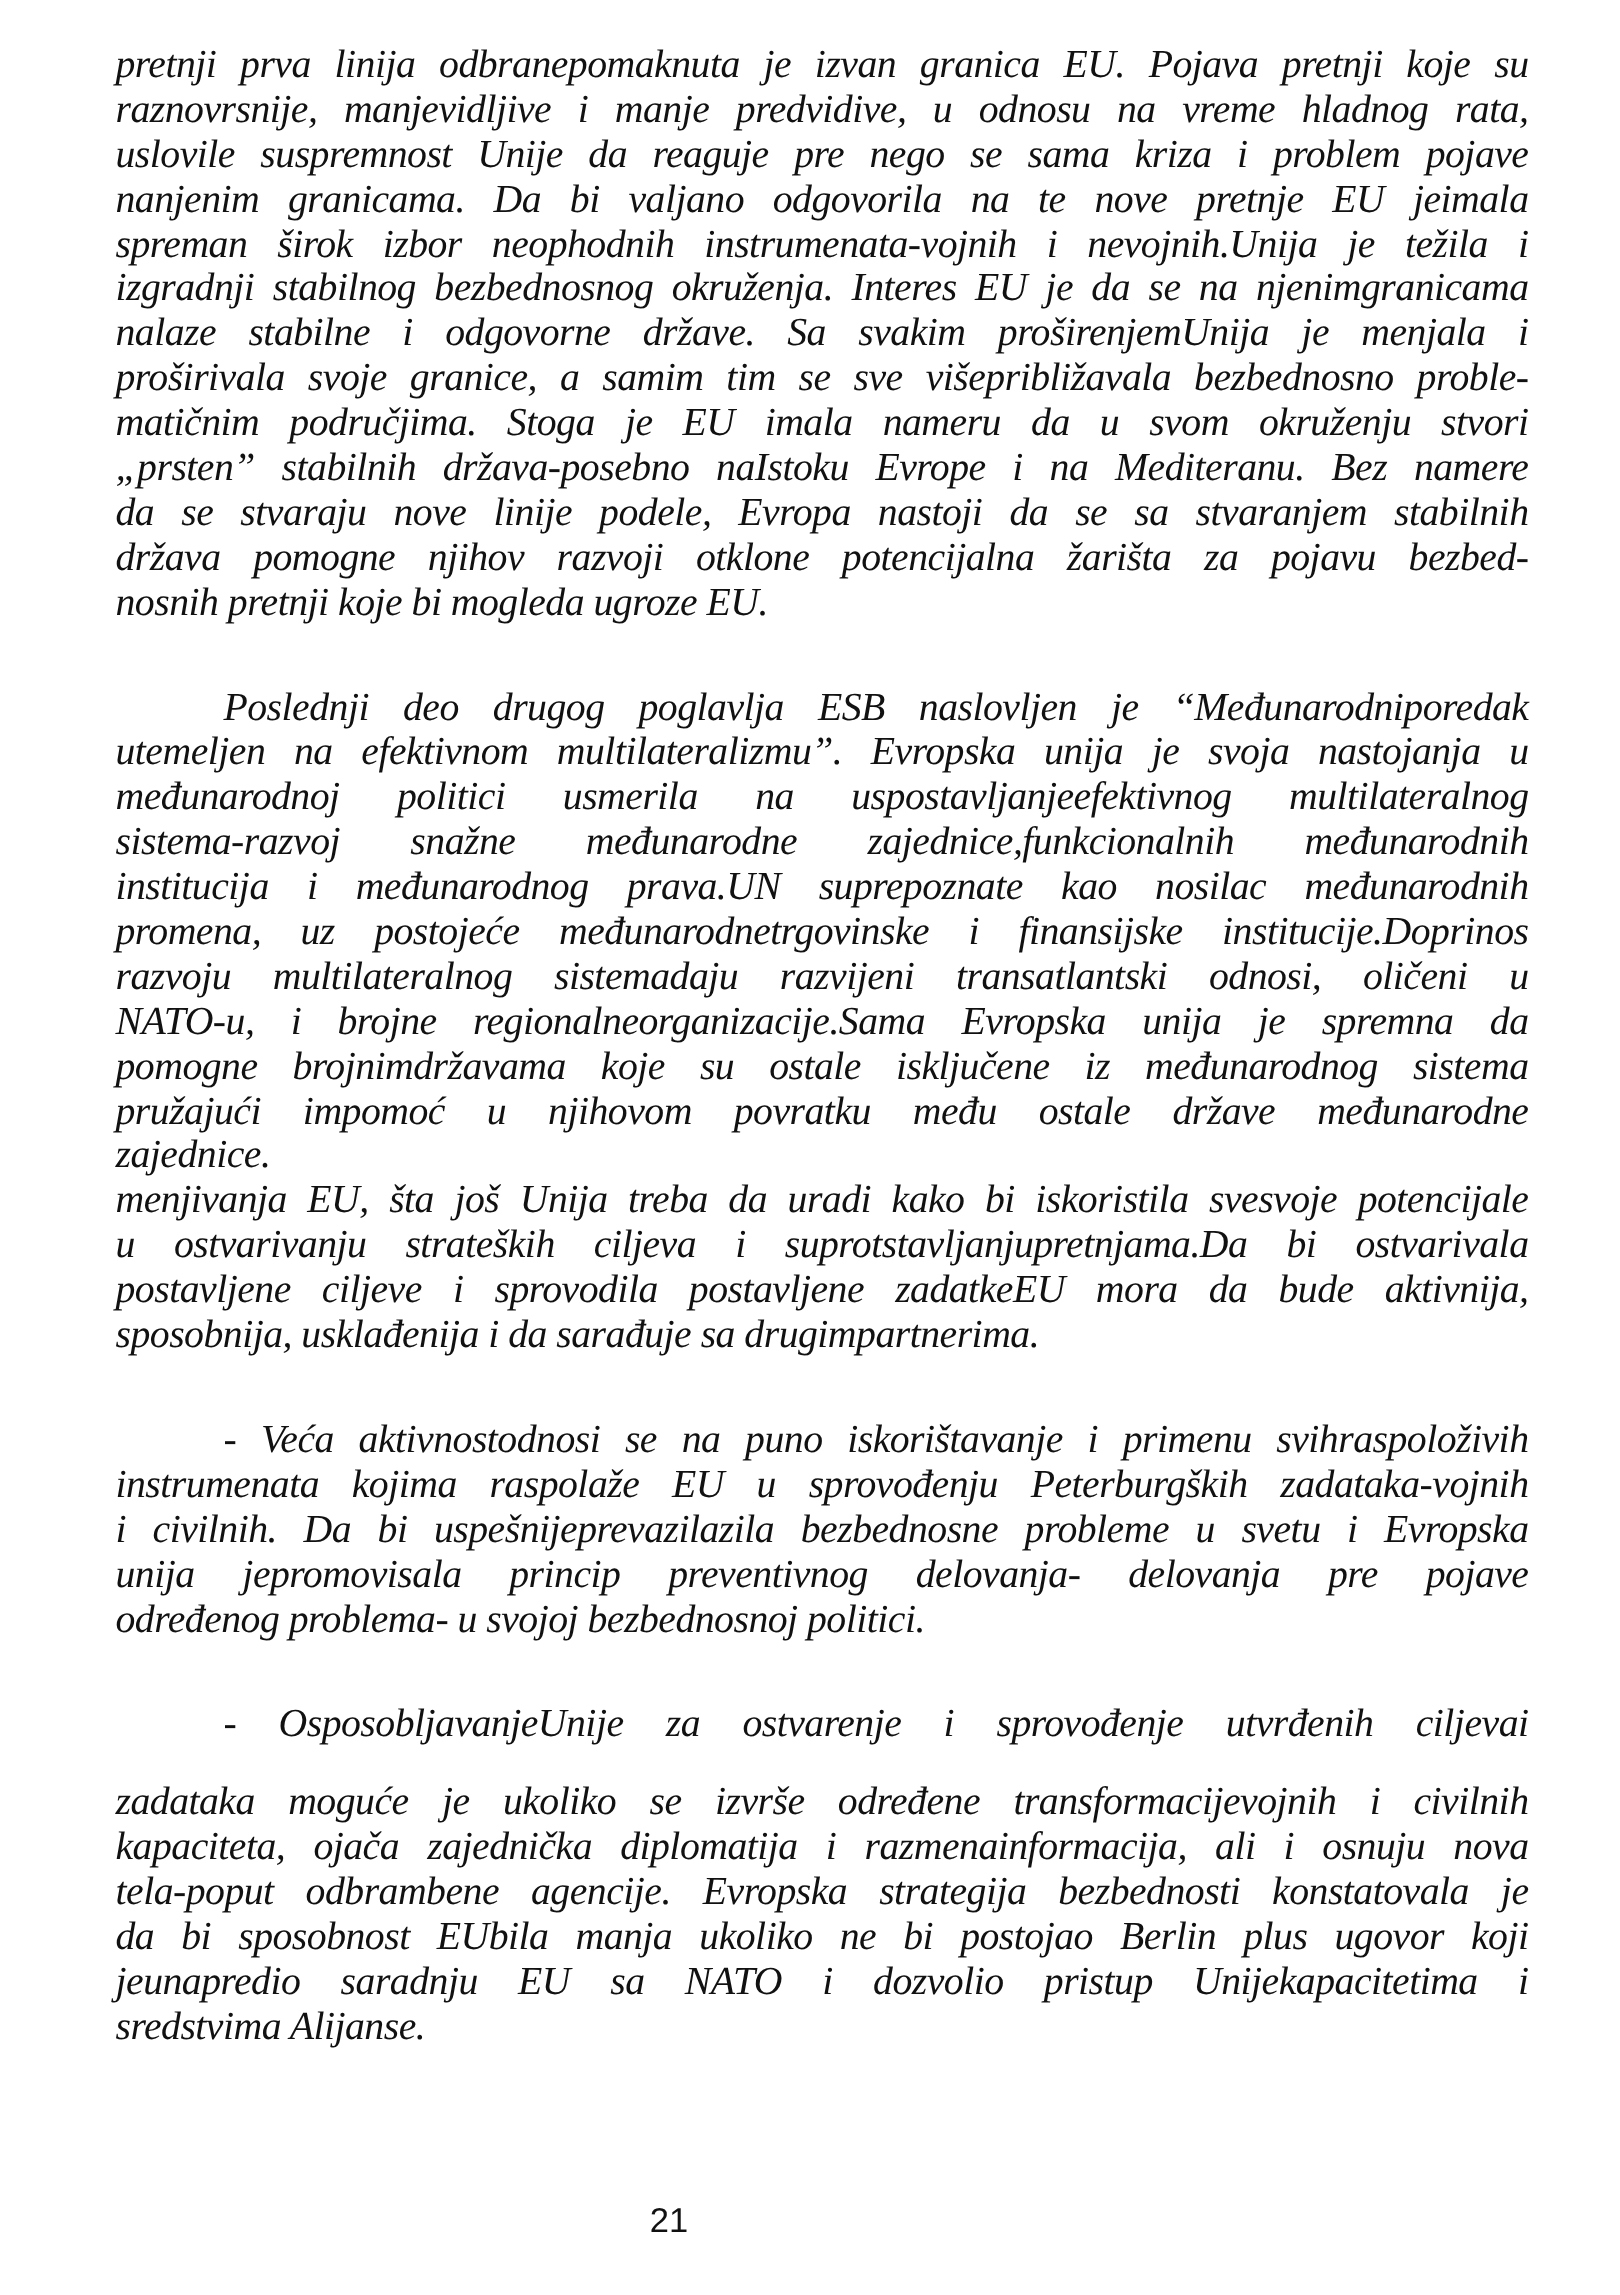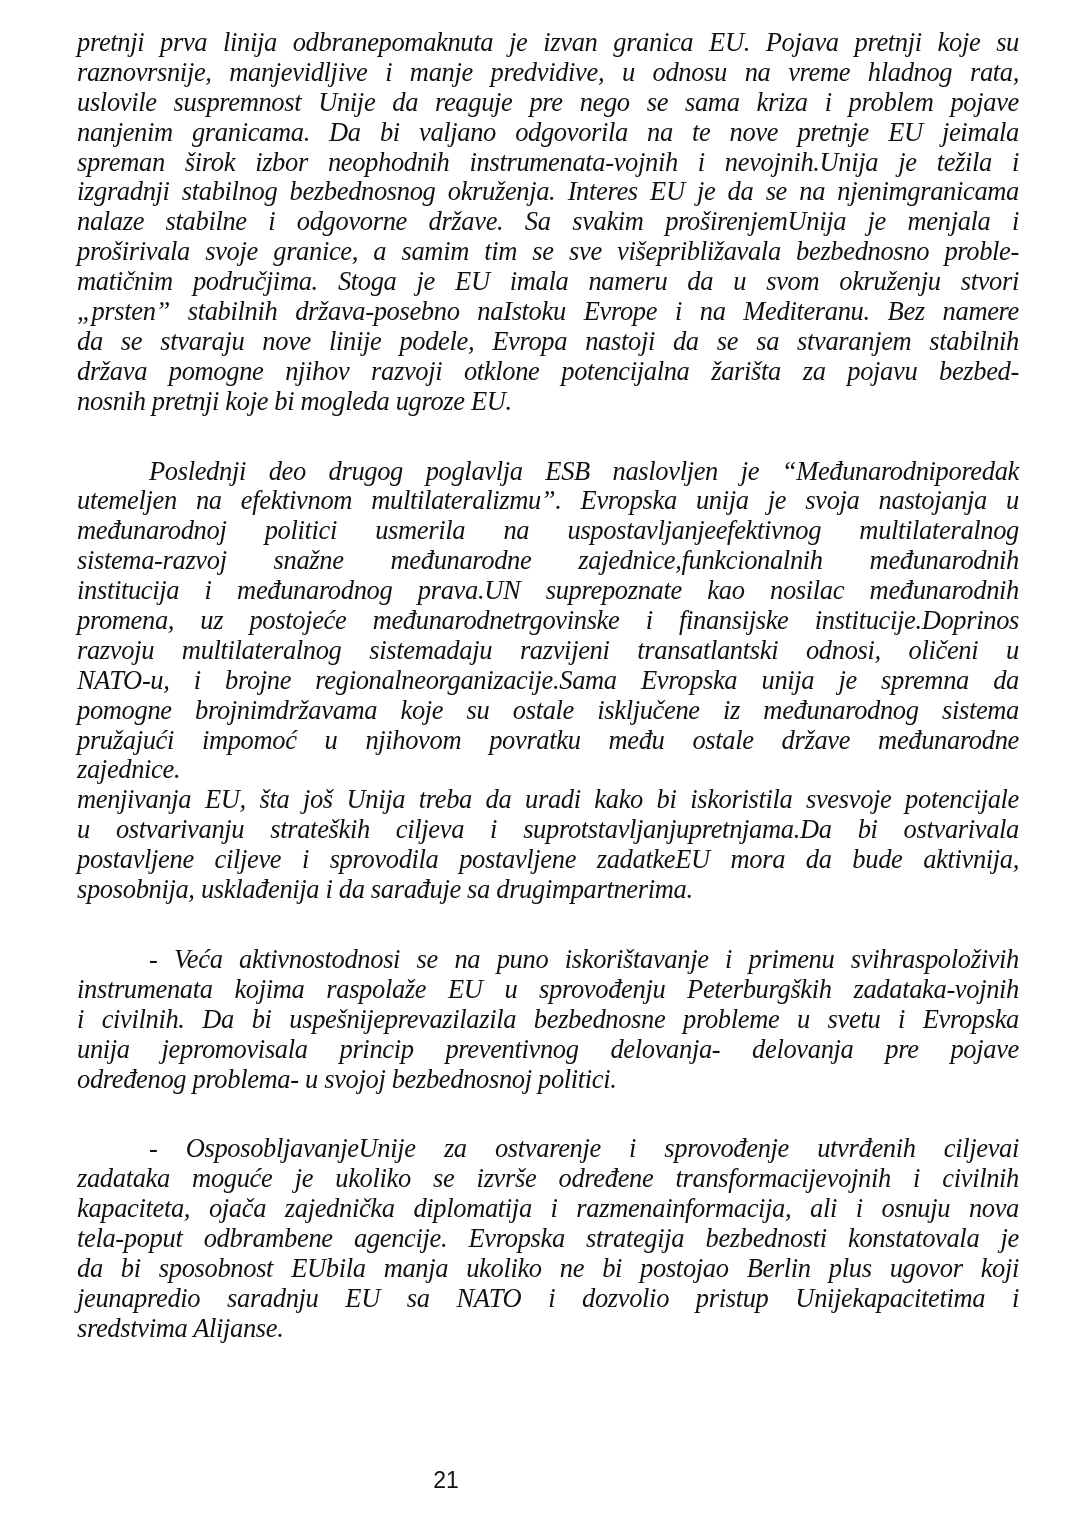--- a/index.html
+++ b/index.html
@@ -81,21 +81,21 @@
   <div>
     <span class="line indent" style="white-space: nowrap; word-spacing: 0px; text-align: left;">- Veća aktivnostodnosi se na puno iskorištavanje i primenu svihraspoloživih</span>
     <span class="line" style="white-space: nowrap; word-spacing: 0px; text-align: right;">instrumenata kojima raspolaže EU u sprovođenju Peterburgških zadataka-vojnih</span>
     <span class="line" style="white-space: nowrap; word-spacing: 0px; text-align: left;">i civilnih. Da bi uspešnijeprevazilazila bezbednosne probleme u svetu i Evropska</span>
     <span class="line" style="white-space: nowrap; word-spacing: 0px; text-align: left;">unija jepromovisala princip preventivnog delovanja- delovanja pre pojave</span>
     <span class="line last">određenog problema- u svojoj bezbednosnoj politici.</span>
   </div>
 
   <div>
     <span class="line indent" style="white-space: nowrap; word-spacing: 0px; text-align: left;">- OsposobljavanjeUnije za ostvarenje i sprovođenje utvrđenih ciljevai</span>
-    <span class="line" style="white-space: nowrap; word-spacing: 0px; text-align: right;">zadataka moguće je ukoliko se izvrše određene transformacijevojnih i civilnih</span>
+    <span class="line" style="white-space: nowrap; word-spacing: 0px; text-align: right; margin-top: 22px;">zadataka moguće je ukoliko se izvrše određene transformacijevojnih i civilnih</span>
     <span class="line" style="white-space: nowrap; word-spacing: 0px; text-align: left;">kapaciteta, ojača zajednička diplomatija i razmenainformacija, ali i osnuju nova</span>
     <span class="line" style="white-space: nowrap; word-spacing: 0px; text-align: left;">tela-poput odbrambene agencije. Evropska strategija bezbednosti konstatovala je</span>
     <span class="line" style="white-space: nowrap; word-spacing: 0px; text-align: left;">da bi sposobnost EUbila manja ukoliko ne bi postojao Berlin plus ugovor koji</span>
     <span class="line" style="white-space: nowrap; word-spacing: 0px; text-align: left;">jeunapredio saradnju EU sa NATO i dozvolio pristup Unijekapacitetima i</span>
     <span class="line last">sredstvima Alijanse.</span>
   </div>
 </div>
 
 <div class="page-number">21</div>
 

